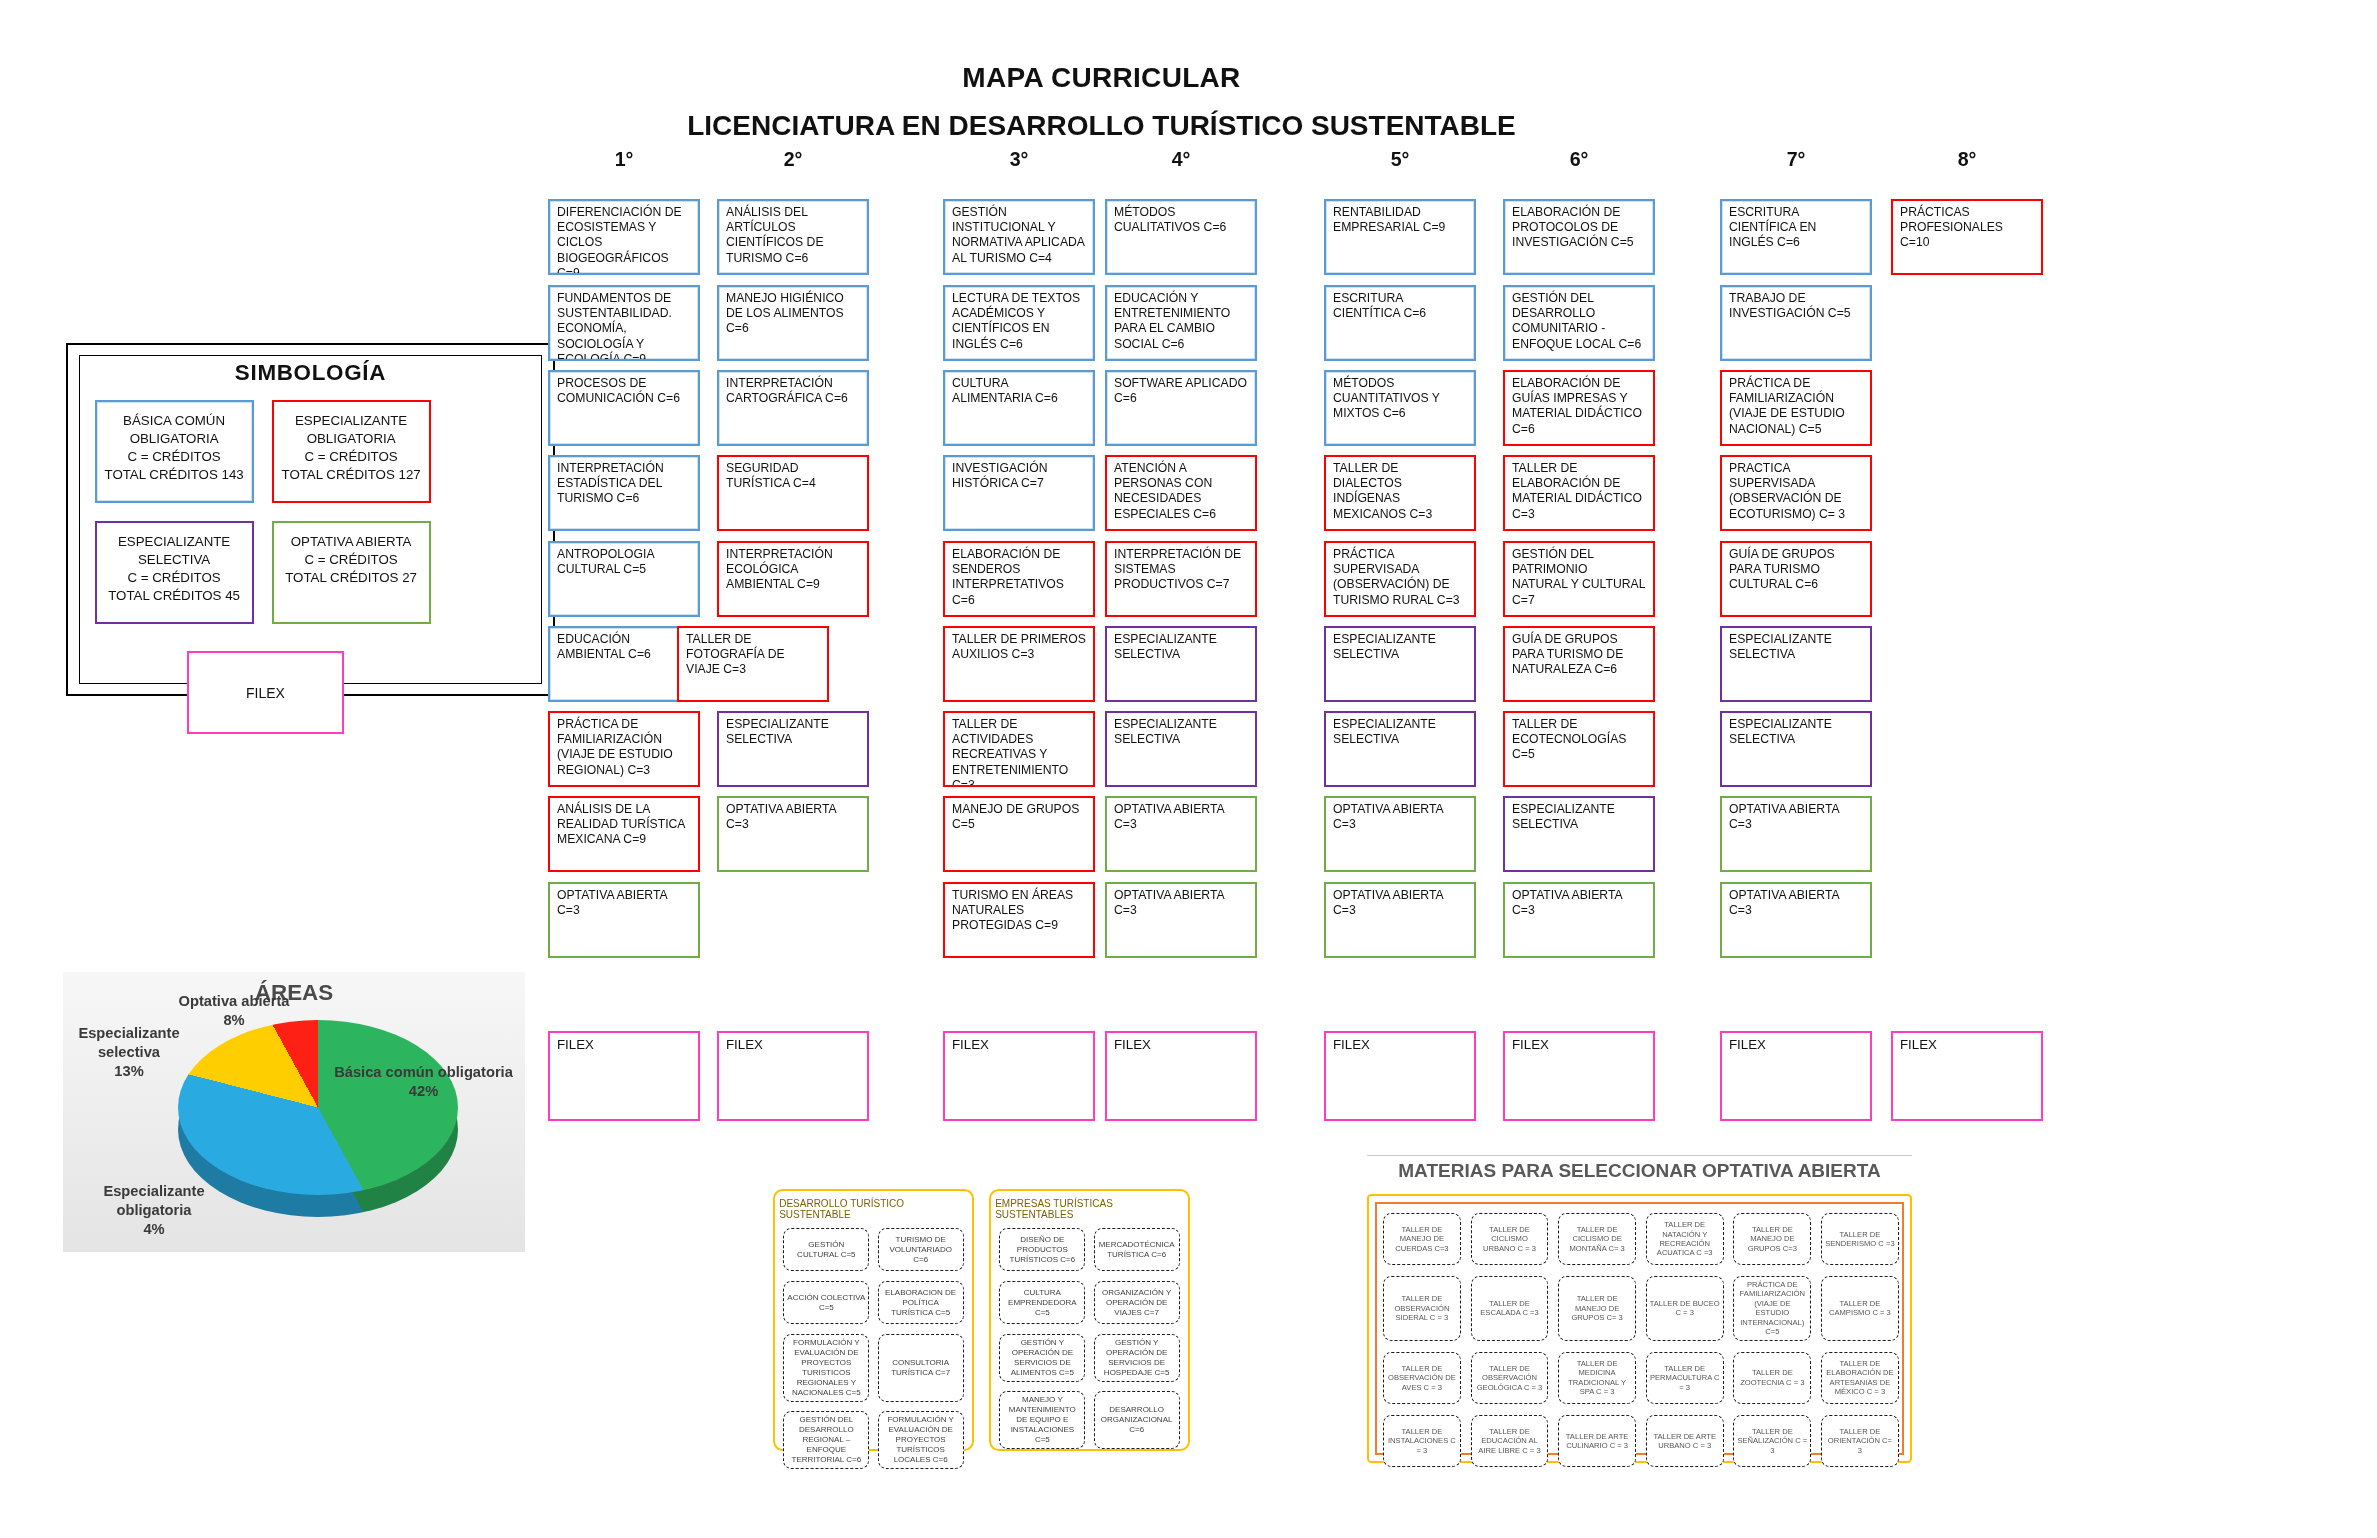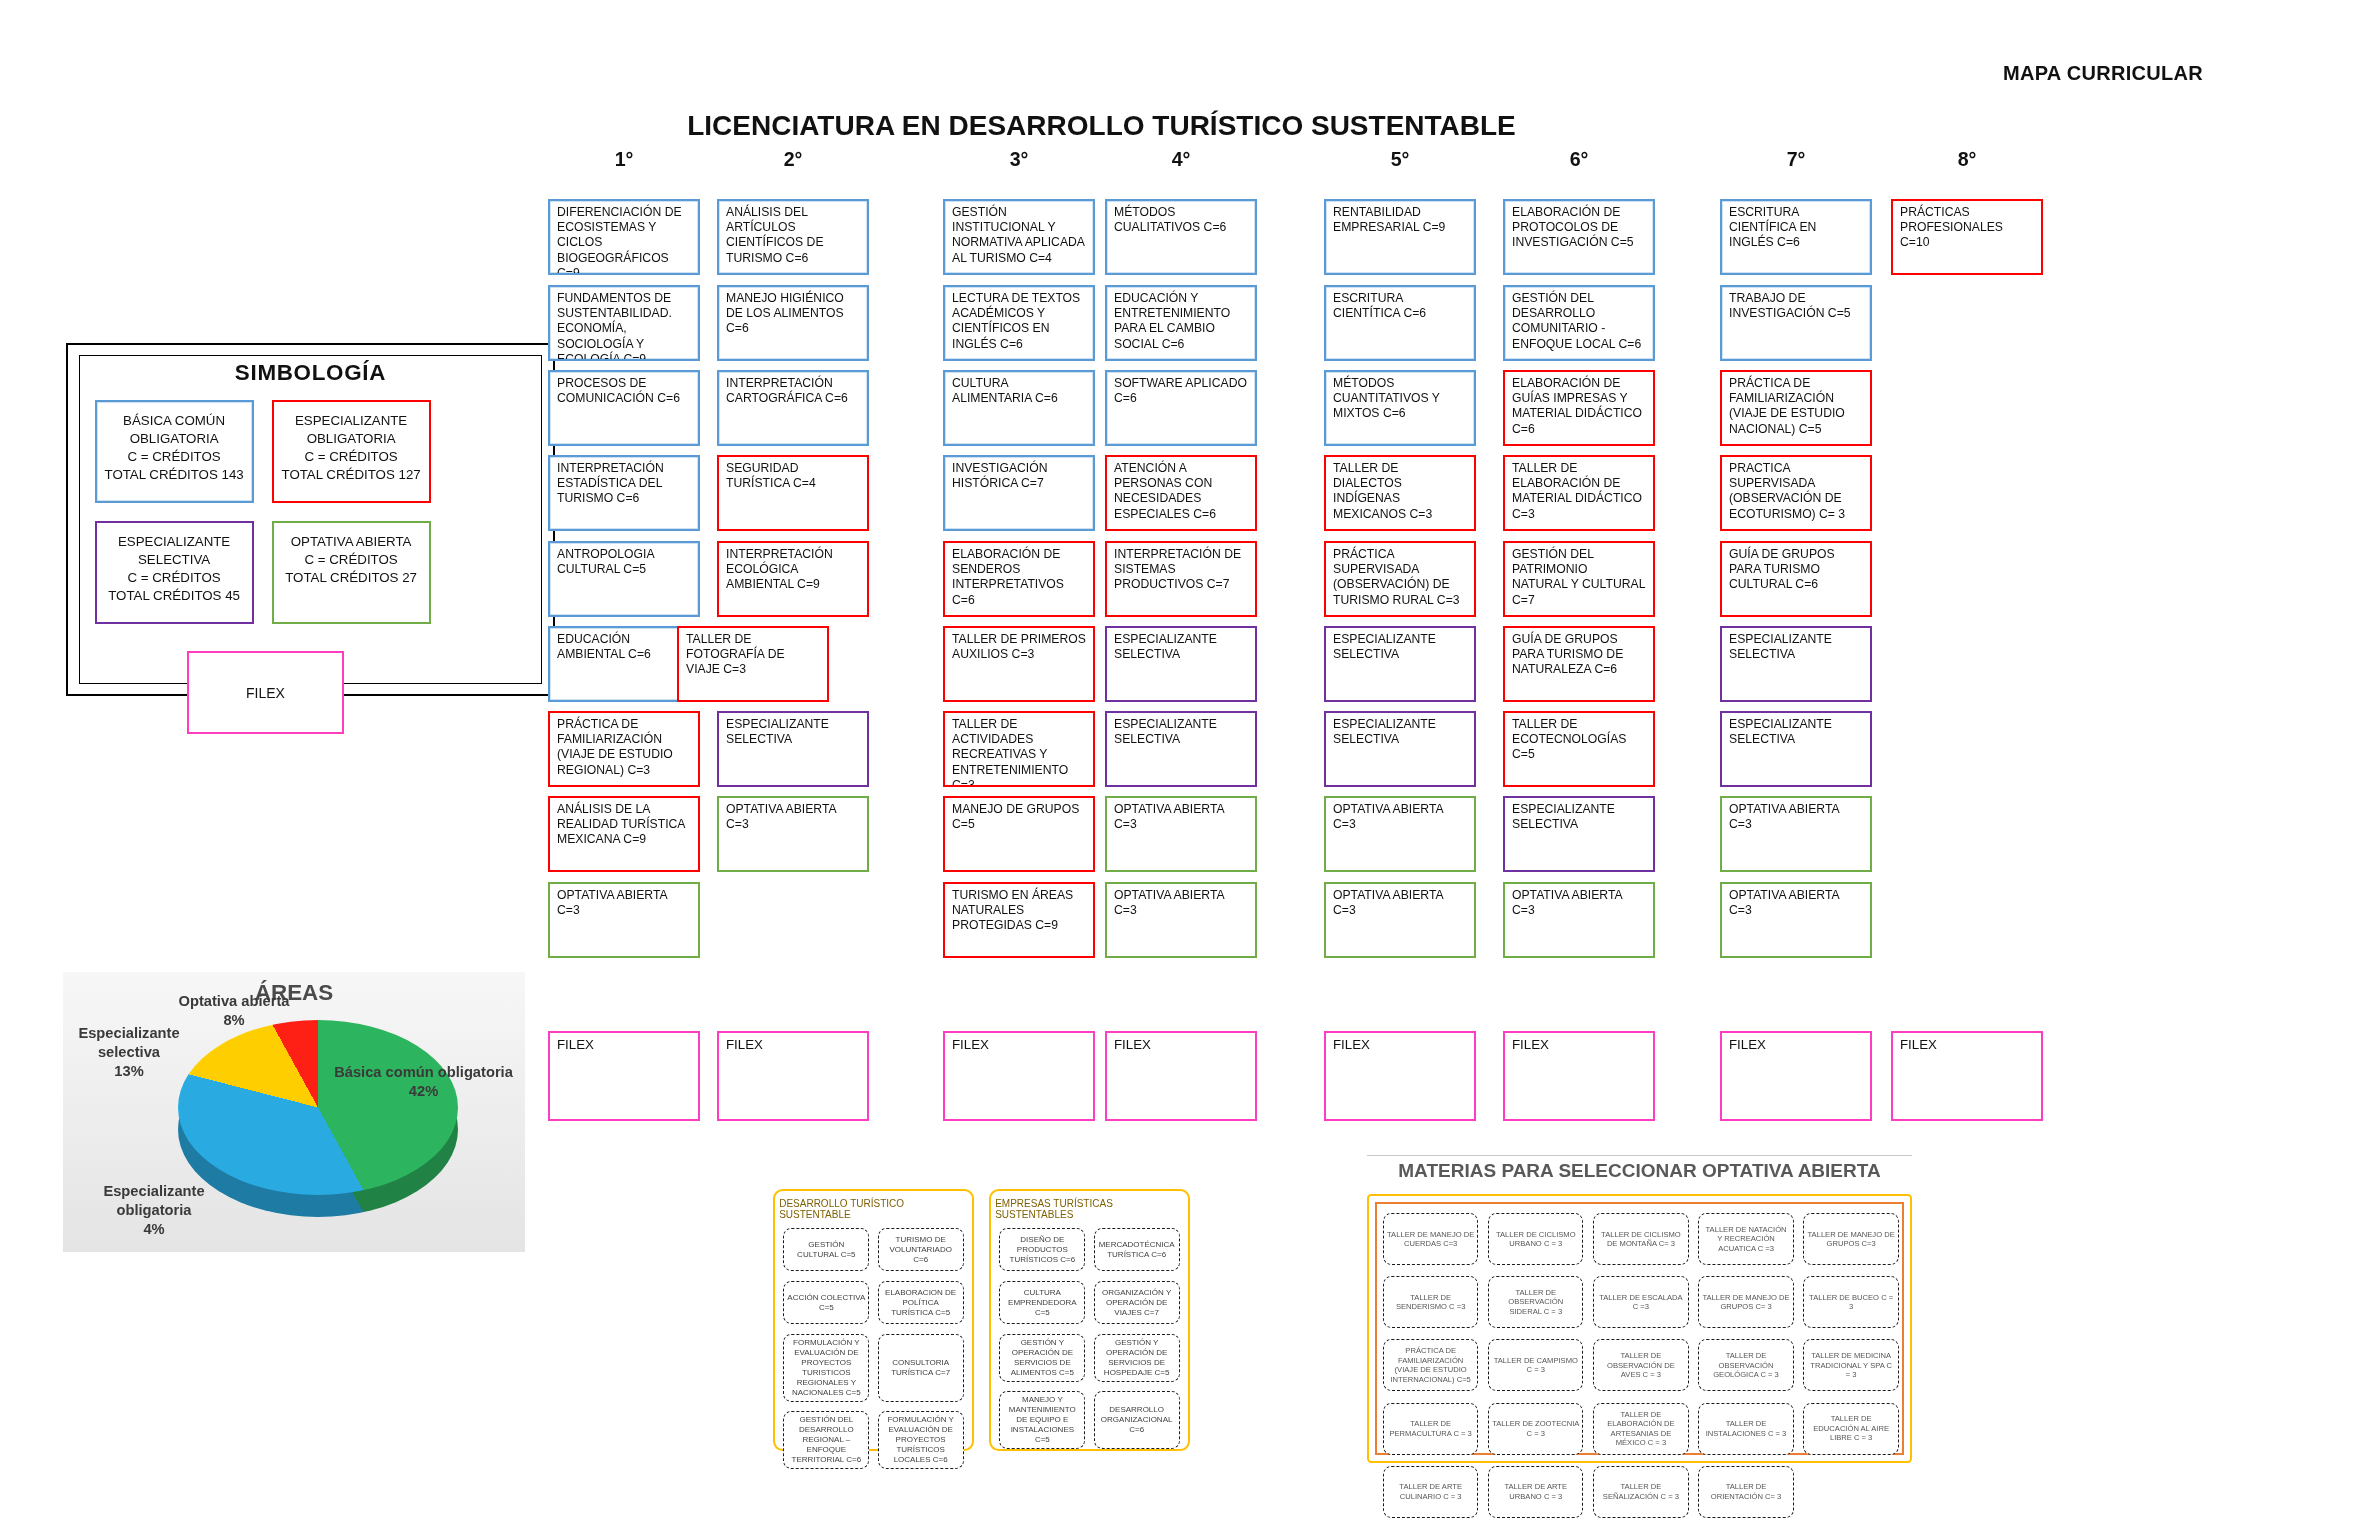--- a/index.html
+++ b/index.html
@@ -1,21 +1,21 @@
 <!DOCTYPE html>
 <html style="font-size:11.2px"><head>
 <meta charset="utf-8">
 <style>
   html,body{margin:0;padding:0;background:#ffffff;}
   #root{position:relative;width:2377px;height:1538px;background:#fff;
         font-family:"Liberation Sans",sans-serif;color:#111;overflow:hidden;}
 
   
-  .main-title{position:absolute;left:0;top:62px;width:2203px;text-align:right;
-              font-size:20px;font-weight:bold;letter-spacing:0.3px;}
+  .main-title{position:absolute;left:0;top:62px;width:2203px;text-align:center;
+              font-size:28px;font-weight:bold;letter-spacing:0.3px;}
   .sub-title{position:absolute;left:0;top:110px;width:2203px;text-align:center;
              font-size:28px;font-weight:bold;}
 
   
   .sem-header{position:absolute;width:152px;text-align:center;font-size:19.6px;font-weight:bold;}
   .course{position:absolute;width:152px;height:76px;background:#fff;box-sizing:border-box;
           padding:4.2px 7px;font-size:12.2px;line-height:1.24;overflow:hidden;}
   .t-basica{border:2.1px solid #5B9BD5;box-shadow:0 0 0 0.7px #BDD7EE inset;}
   .t-eo{border:2.8px solid #FF0000;}
   .t-es{border:2.8px solid #7030A0;}
@@ -70,21 +70,21 @@
             line-height:1.25;color:#404040;padding:2.8px;box-sizing:border-box;background:#fff;}
 
   
   .opt-section-title{position:absolute;left:1367px;top:1155px;width:545px;text-align:center;
                      font-size:19px;font-weight:bold;color:#595959;border-top:1.4px solid #c9c9c9;
                      padding-top:4.2px;box-sizing:border-box;}
   .opt-box{position:absolute;left:1367px;top:1194px;width:545px;height:269px;
            border:2.1px solid #FFC000;border-radius:4.2px;background:#fff;box-sizing:border-box;}
   .opt-box-inner{position:absolute;left:5.6px;top:5.6px;right:5.6px;bottom:5.6px;border:2.1px solid #ED7D31;}
   .opt-items{position:absolute;left:14px;top:17px;right:11.2px;display:grid;
-             grid-template-columns:repeat(5,1fr);gap:11.2px 9.8px;}
+             grid-template-columns:repeat(6,1fr);gap:11.2px 9.8px;}
   .opt-items .mini-box{min-height:52px;font-size:7.6px;color:#555;}
 </style>
 </head>
 <body>
 
 <div id="root">
   <div class="main-title">MAPA CURRICULAR</div>
   <div class="sub-title">LICENCIATURA EN DESARROLLO TURÍSTICO SUSTENTABLE</div>
 
   <div class="legend">

